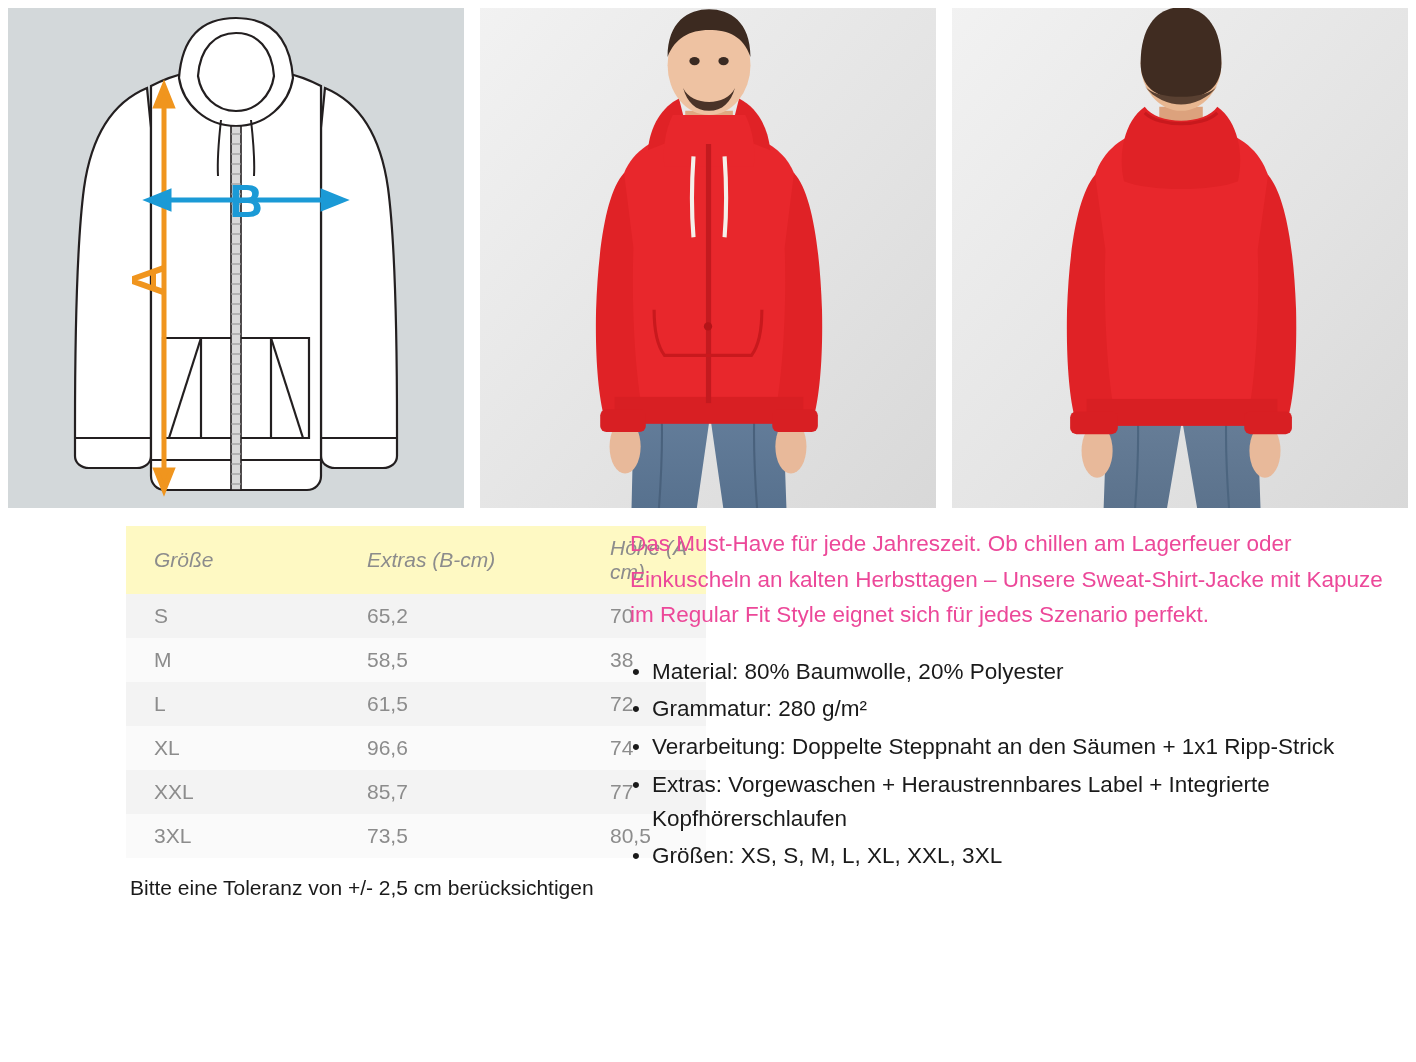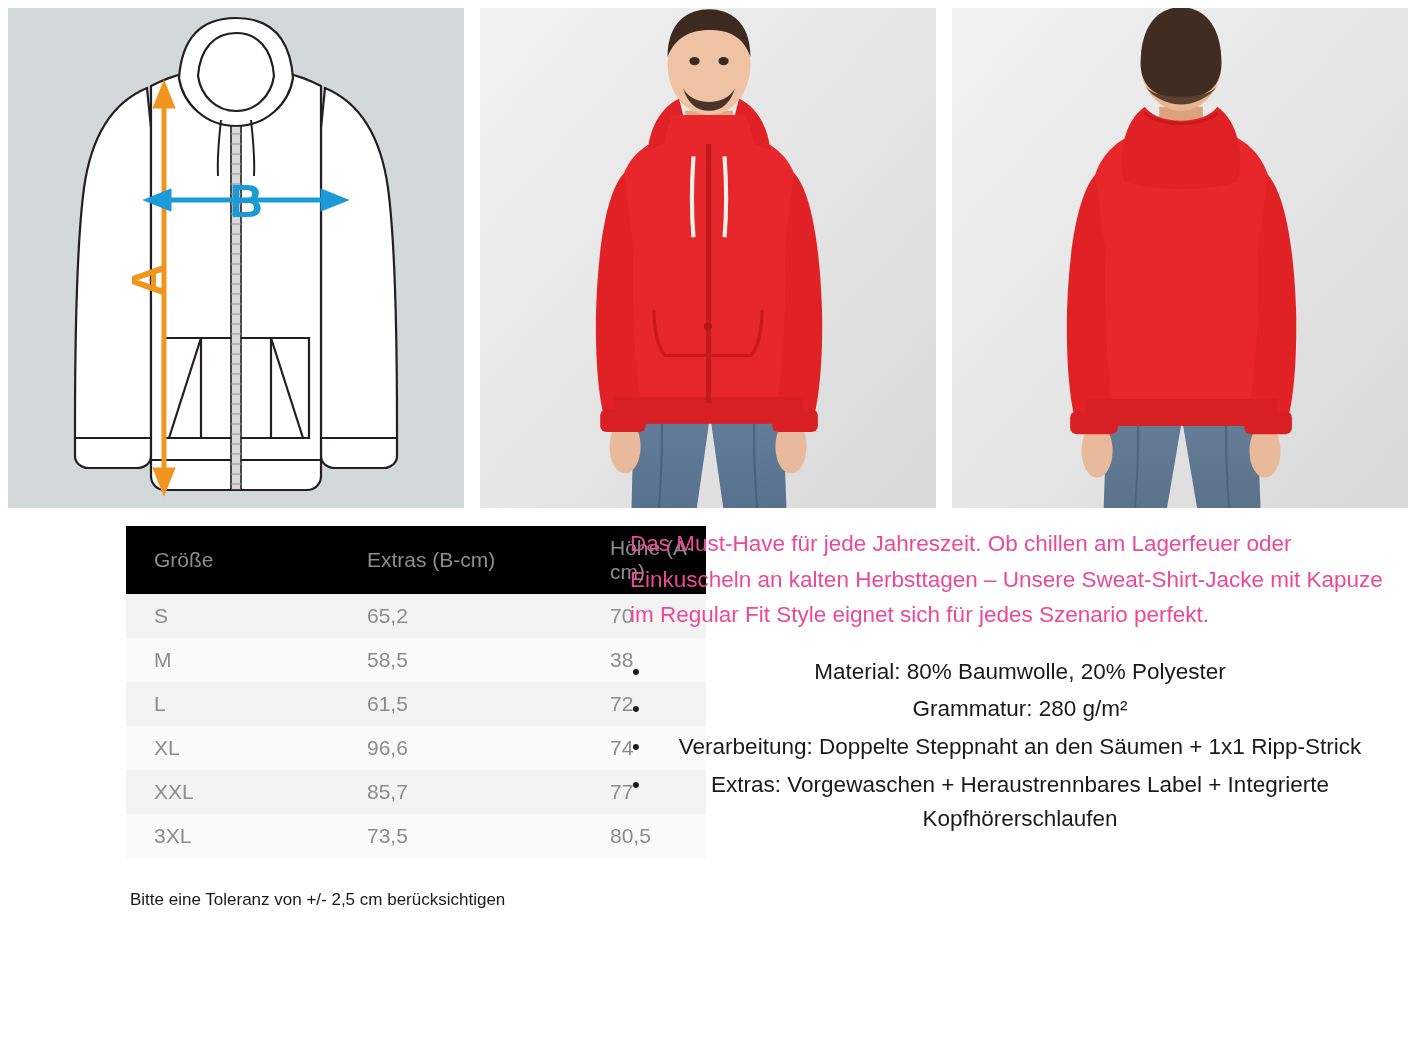--- a/index.html
+++ b/index.html
@@ -75,28 +75,28 @@
   table.size-table td {
     text-align: left;
     font-weight: normal;
     padding: 10px 0 10px 28px;
     height: 24px;
   }
   table.size-table th:first-child,
   table.size-table td:first-child { width: 185px; }
   table.size-table th:nth-child(2),
   table.size-table td:nth-child(2) { width: 215px; }
-  table.size-table thead tr { background: #000000; }
+  table.size-table thead tr { background: #fef9c3; font-style: italic; }
   table.size-table tbody tr:nth-child(odd) { background: #f3f3f3; }
   table.size-table tbody tr:nth-child(even) { background: #fafafa; }
 
   .tolerance {
-    font-size: 17px;
+    font-size: 21px;
     color: #1a1a1a;
-    margin-top: 32px;
+    margin-top: 18px;
     padding-left: 4px;
   }
 
   .model-line {
     font-size: 21px;
     line-height: 1.55;
     color: #1a1a1a;
     margin-top: 84px;
     padding-left: 14px;
     max-width: 560px;
@@ -110,21 +110,20 @@
     color: #ec4899;
     margin: 0 0 22px 0;
   }
   ul.features {
     list-style: none;
     margin: 0;
     padding: 0;
     font-size: 22.5px;
     line-height: 1.5;
     color: #1a1a1a;
-    text-align: center;
   }
   ul.features li {
     position: relative;
     padding-left: 22px;
     margin-bottom: 4px;
   }
   ul.features li::before {
     content: "•";
     position: absolute;
     left: 2px;
@@ -378,15 +377,16 @@
 
   </div>
 
   <div class="right-col">
     <p class="intro">Das Must-Have für jede Jahreszeit. Ob chillen am Lagerfeuer oder Einkuscheln an kalten Herbsttagen – Unsere Sweat-Shirt-Jacke mit Kapuze im Regular Fit Style eignet sich für jedes Szenario perfekt.</p>
     <ul class="features">
       <li>Material: 80% Baumwolle, 20% Polyester</li>
       <li>Grammatur: 280 g/m²</li>
       <li>Verarbeitung: Doppelte Steppnaht an den Säumen + 1x1 Ripp-Strick</li>
       <li>Extras: Vorgewaschen + Heraustrennbares Label + Integrierte Kopfhörerschlaufen</li>
+      <li>Größen:  XS, S, M, L, XL, XXL, 3XL</li>
     </ul>
   </div>
 </div>
 
 </body></html>

